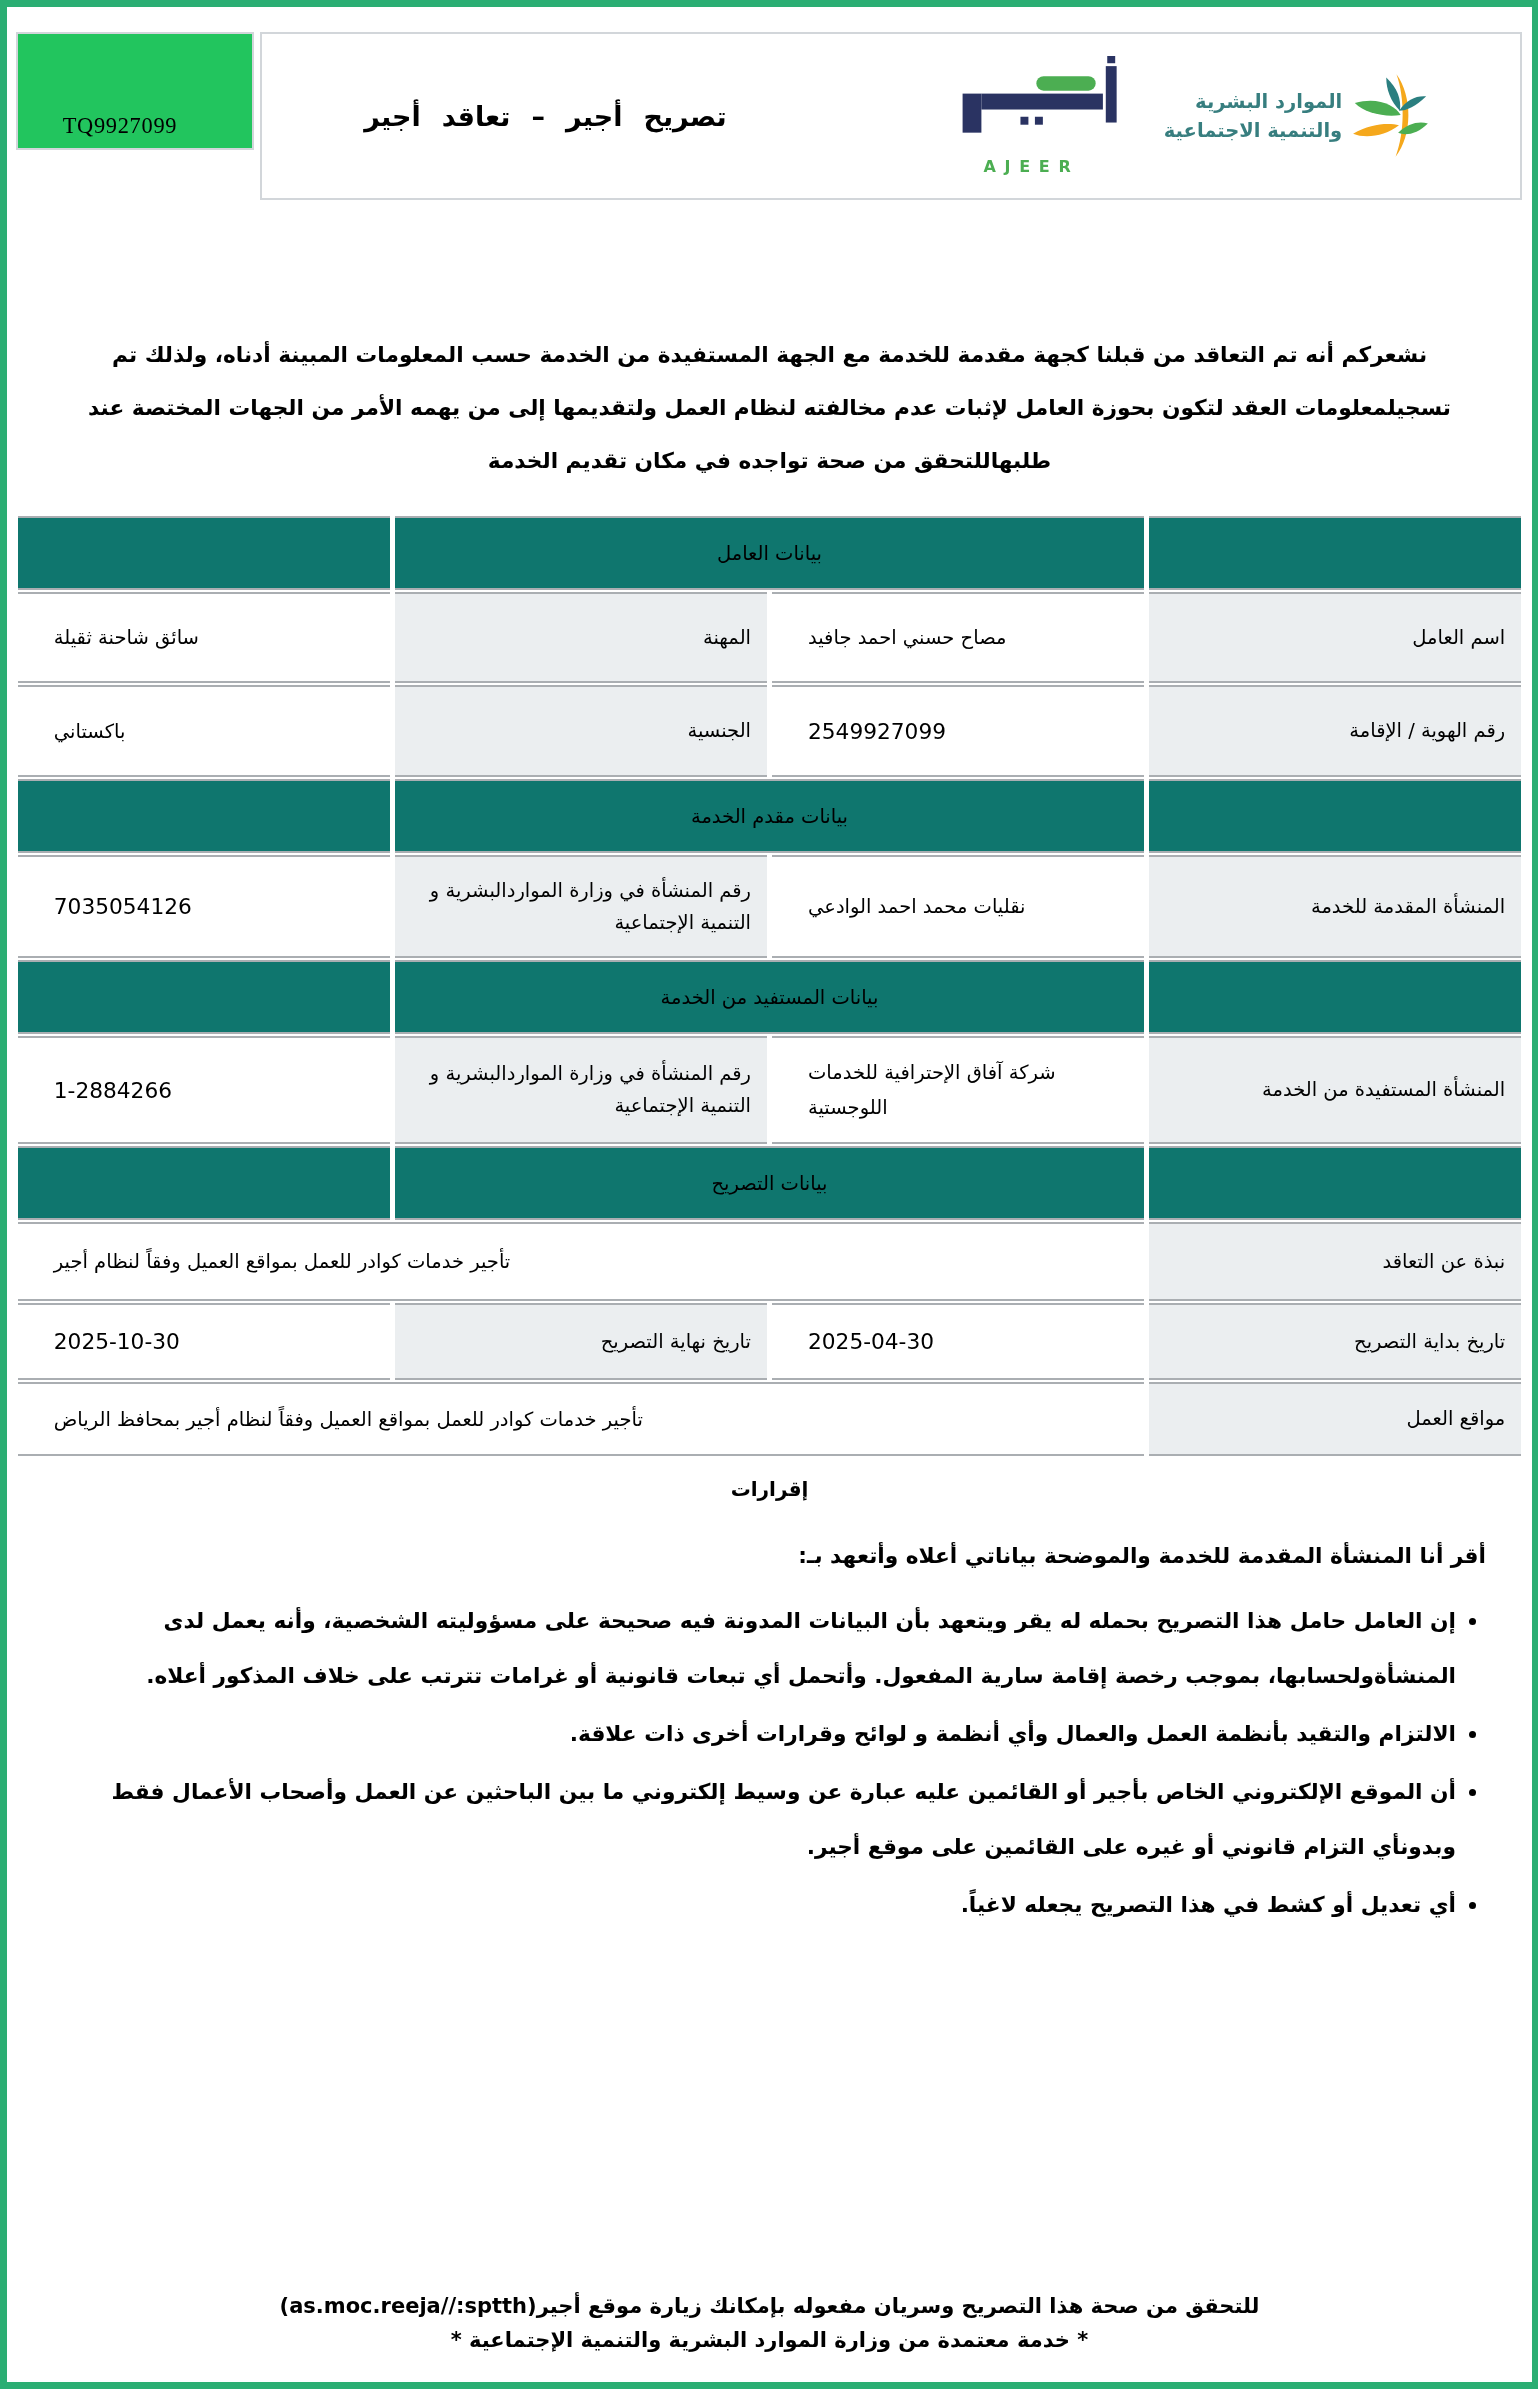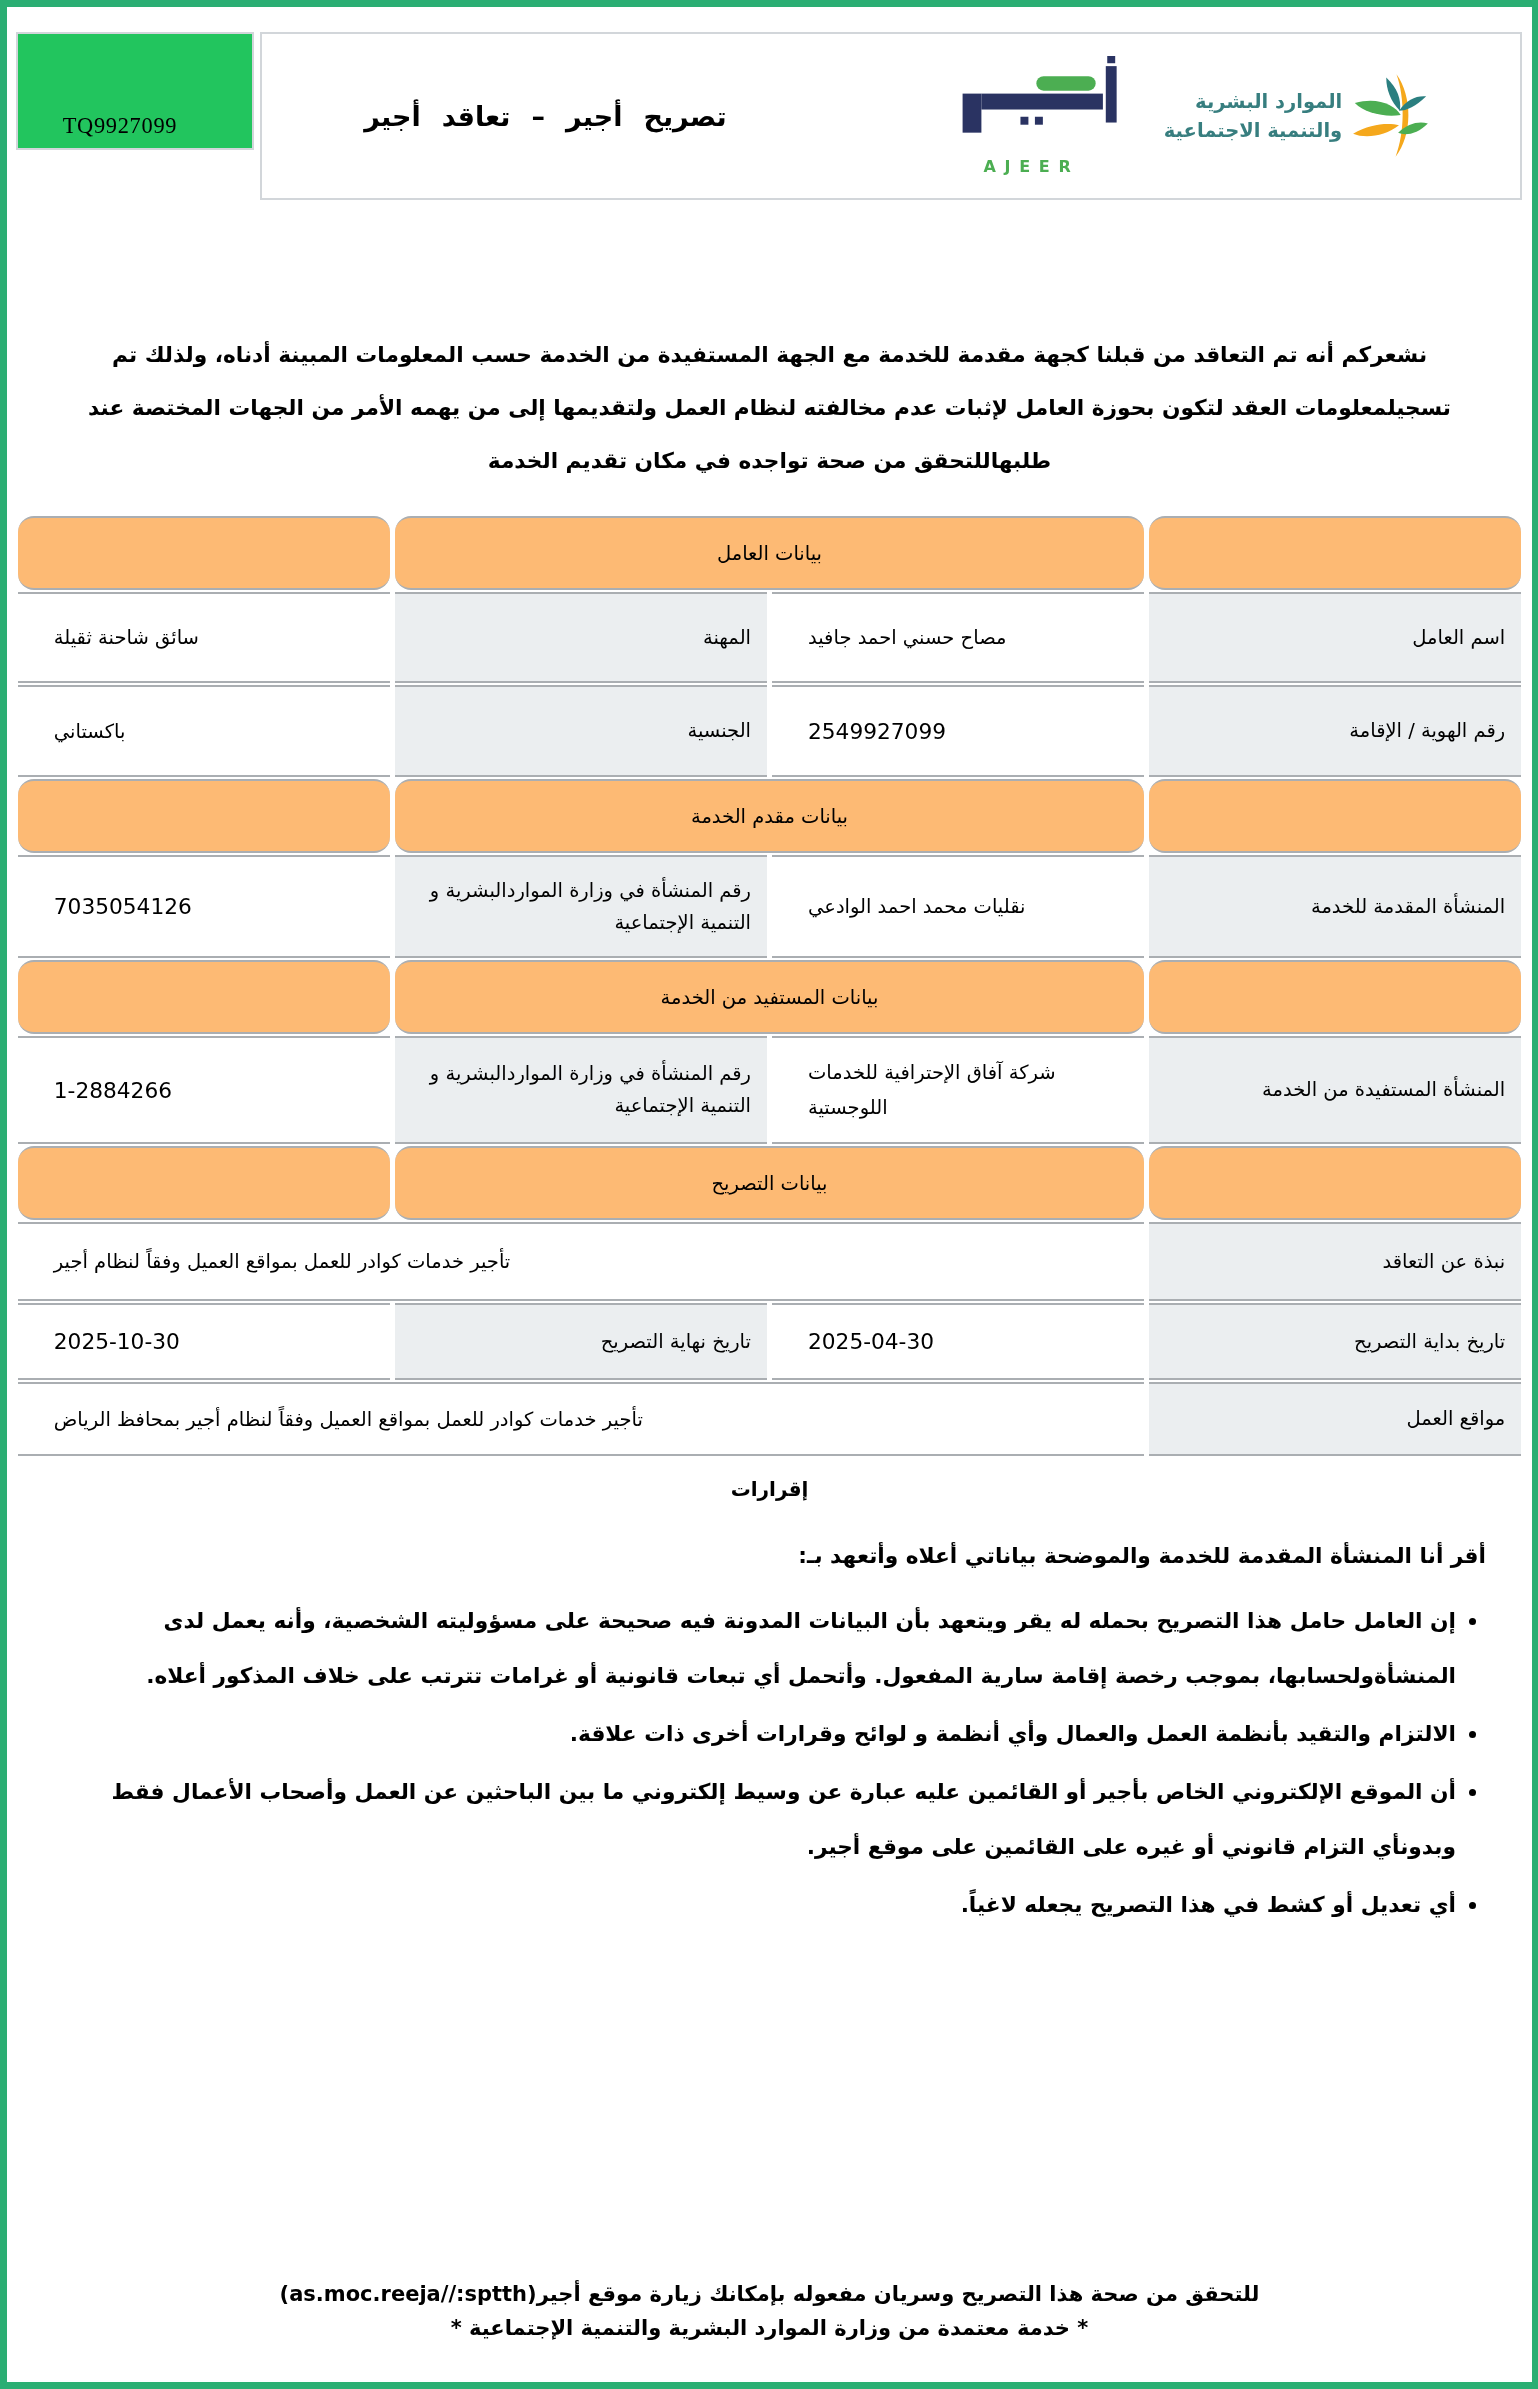--- a/index.html
+++ b/index.html
@@ -66,21 +66,21 @@
     width:calc(100% - 11.6px); margin:27.4px 5.8px 0;
     border-collapse:separate; border-spacing:5px 2.9px;
     direction:rtl; table-layout:fixed; font-size:19.5px;
   }
   table.data td {
     border-top:2.2px solid #AAAEB2; border-bottom:2.2px solid #AAAEB2;
     vertical-align:middle; box-sizing:border-box;
   }
   td.lbl { background:#EBEEF0; text-align:right; padding:5.8px 16px; line-height:32px; }
   td.val { background:#fff; text-align:left; padding:5.8px 36px; line-height:35px; }
-  tr.band td { background:#fdba74;border-radius:16px; }
+  tr.band td { background:#0f766e; }
   tr.band { height:74px; }
   td.band-title { text-align:center; font-size:19.5px; }
   tr.r-worker1 { height:91px; }
   tr.r-worker2 { height:92px; }
   tr.r-provider { height:103px; }
   tr.r-beneficiary { height:108px; }
   tr.r-about { height:79px; }
   tr.r-dates { height:77px; }
   tr.r-locations { height:74px; }
   td.num { font-size:21.7px; }
@@ -92,21 +92,21 @@
     font-size:21.7px; font-weight:700;
   }
   ul.decl {
     direction:rtl; margin:24.6px 43px 0; padding:0 33px 0 51px;
     list-style:disc; font-size:21.7px; font-weight:700; line-height:55px;
   }
   ul.decl li { margin-bottom:2.9px; text-align:right; }
 
   
   .footer {
-    position:absolute; left:0; right:0; bottom:32px;
+    position:absolute; left:0; right:0; bottom:20px;
     direction:rtl; text-align:center;
     font-size:21px; font-weight:700;
   }
   .footer div { margin:10px 0; }
 </style>
 </head>
 <body>
 
 <div class="page">
 

